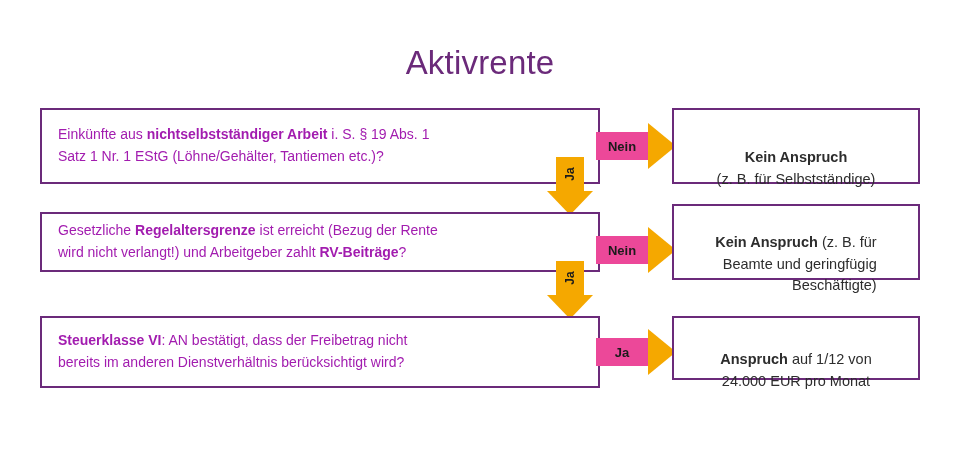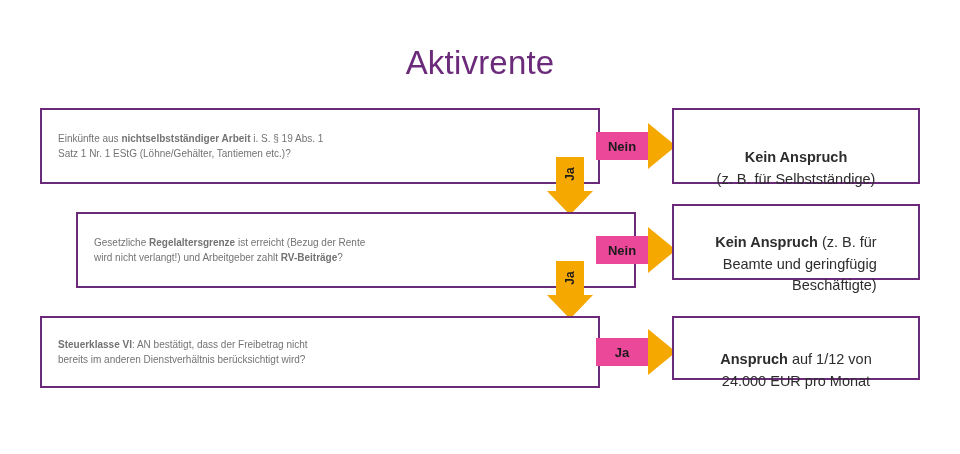--- a/index.html
+++ b/index.html
@@ -39,26 +39,26 @@
     left: 40px;
     width: 560px;
     border: 2px solid #6b2a7a;
     background: #ffffff;
     box-sizing: border-box;
     display: flex;
     align-items: center;
     padding: 0 16px;
   }
   .qbox .txt {
-    font-size: 10px;
+    font-size: 14px;
     line-height: 1.55;
-    color: #737373;
+    color: #a21caf;
   }
   .qbox1 { top: 108px; height: 76px; }
-  .qbox2 { top: 212px; height: 76px; margin-left: 36px; }
+  .qbox2 { top: 212px; height: 60px; }
   .qbox3 { top: 316px; height: 72px; }
 
   
   .rbox {
     position: absolute;
     left: 672px;
     width: 248px;
     border: 2px solid #6b2a7a;
     background: #ffffff;
     box-sizing: border-box;

